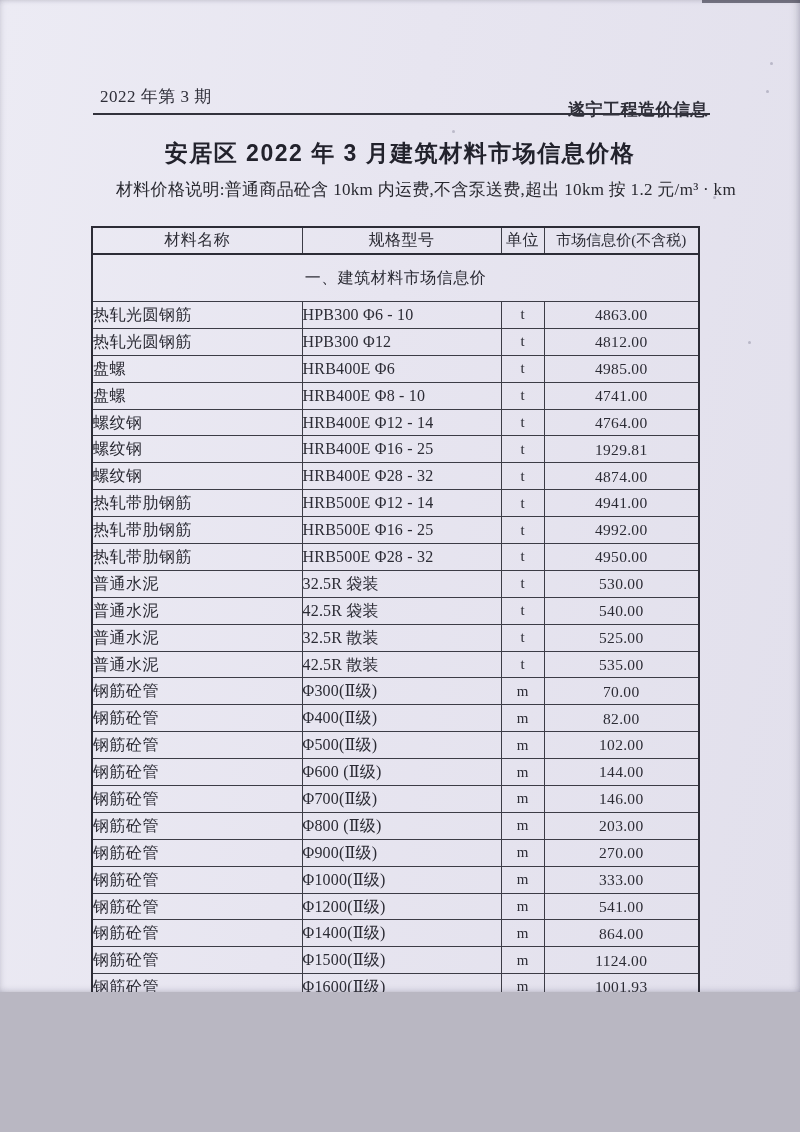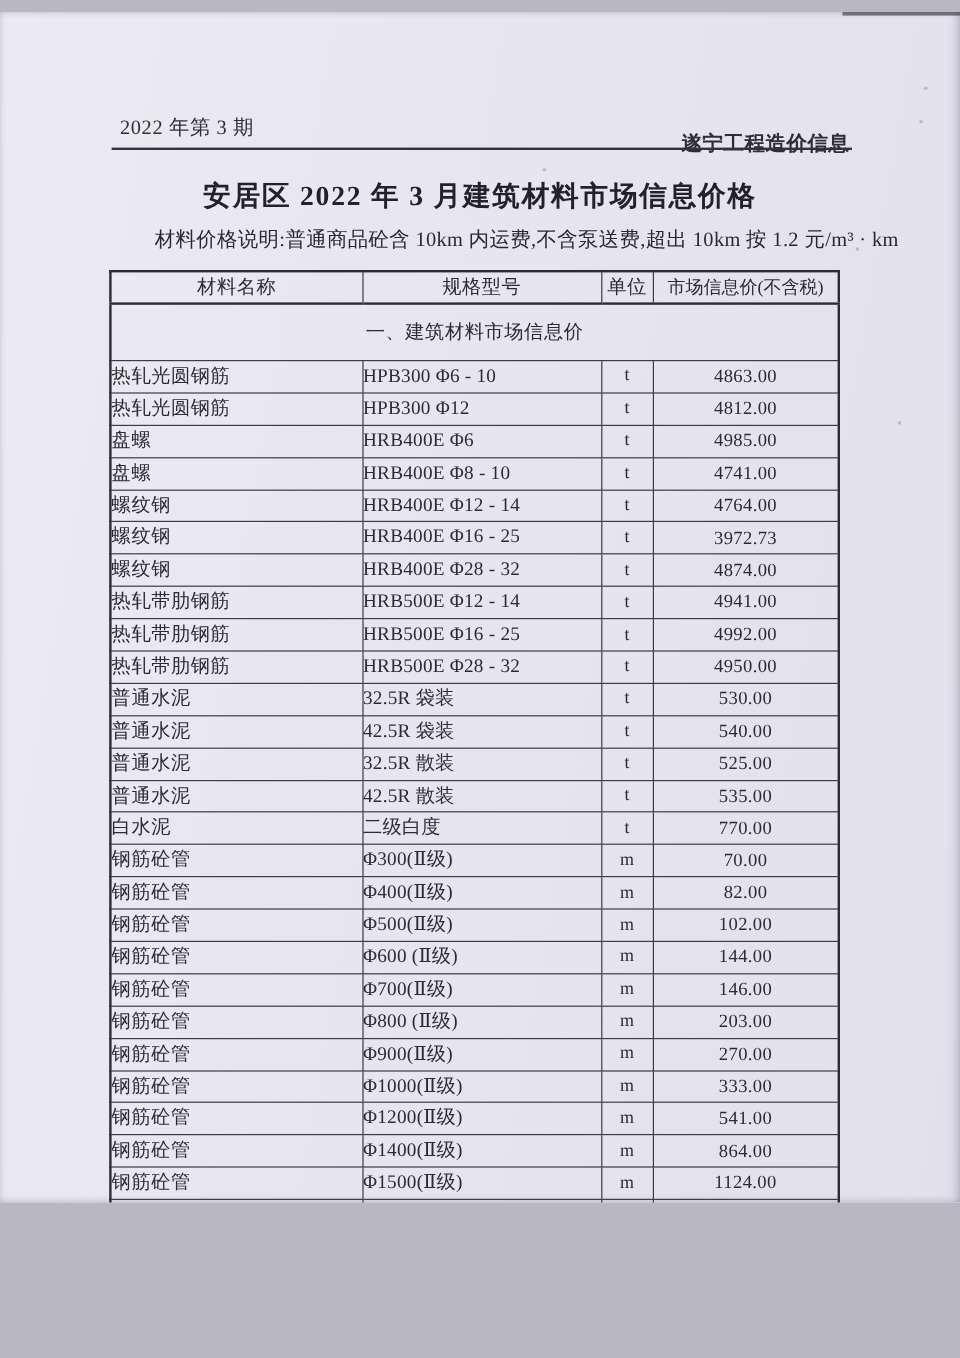--- a/index.html
+++ b/index.html
@@ -1,19 +1,19 @@
 <!DOCTYPE html>
 <html><head>
 <meta charset="utf-8">
 <style>
   html,body{margin:0;padding:0;background:#b9b7c2;}
   .page{
     position:relative;
     width:800px;height:992px;
-    margin:10px auto;
+    margin:0 auto;
     background:linear-gradient(100deg,#ecebf4 0%,#e7e5f0 45%,#e2e0ec 100%);
     box-shadow:
       inset -5px 0 9px -4px rgba(70,70,95,.35),
       inset 0 -4px 8px -5px rgba(70,70,95,.25),
       inset 4px 0 8px -5px rgba(70,70,95,.18),
       inset 0 3px 6px -4px rgba(70,70,95,.18);
     overflow:hidden;
     color:#2e2e38;
     font-family:"Liberation Serif","DejaVu Serif",serif;
   }
@@ -22,27 +22,27 @@
     background:rgba(44,44,58,.6);
   }
   .speck{position:absolute;width:3px;height:3px;border-radius:50%;
     background:rgba(95,95,120,.32);}
   .hdr-left{position:absolute;left:100px;top:85px;font-size:17px;letter-spacing:.5px;}
   .hdr-right{position:absolute;right:92px;top:98px;font-size:17px;font-weight:bold;letter-spacing:.5px;}
   .hdr-rule{position:absolute;left:93px;top:113px;width:617px;height:2px;background:#32323c;}
   .doc-title{
     position:absolute;left:0;top:138px;width:800px;
     text-align:center;font-size:23px;font-weight:bold;letter-spacing:1.5px;
-    font-family:Liberation Serif, serif;color:#22222c;
+    font-family:Liberation Sans, sans-serif;color:#22222c;
   }
   .note{position:absolute;font-size:17px;letter-spacing:.3px;color:#28282f;}
-  .note1{left:129px;top:178px;font-family:Liberation Serif, serif;}
+  .note1{left:116px;top:178px;font-family:Liberation Serif, serif;}
   .note2{left:92px;top:205px;}
   table.price{
-    position:absolute;left:91px;top:215px;
+    position:absolute;left:91px;top:226px;
     width:607px;border-collapse:collapse;table-layout:fixed;
     font-size:16px;color:#2b2b34;
   }
   table.price,table.price th,table.price td{
     border:1px solid #3c3c46;
   }
   table.price{border:2px solid #2c2c36;}
   table.price thead th{
     height:25px;font-weight:normal;text-align:center;
     border-bottom:2px solid #2c2c36;font-size:16px;letter-spacing:.5px;
@@ -131,21 +131,21 @@
         <tr>
       <td class="c-name">螺纹钢</td>
       <td class="c-spec">HRB400E Φ12 - 14</td>
       <td class="c-unit">t</td>
       <td class="c-price">4764.00</td>
     </tr>
         <tr>
       <td class="c-name">螺纹钢</td>
       <td class="c-spec">HRB400E Φ16 - 25</td>
       <td class="c-unit">t</td>
-      <td class="c-price">3972.73</td>
+      <td class="c-price">1929.81</td>
     </tr>
         <tr>
       <td class="c-name">螺纹钢</td>
       <td class="c-spec">HRB400E Φ28 - 32</td>
       <td class="c-unit">t</td>
       <td class="c-price">4874.00</td>
     </tr>
         <tr>
       <td class="c-name">热轧带肋钢筋</td>
       <td class="c-spec">HRB500E Φ12 - 14</td>
@@ -182,26 +182,20 @@
       <td class="c-unit">t</td>
       <td class="c-price">525.00</td>
     </tr>
         <tr>
       <td class="c-name">普通水泥</td>
       <td class="c-spec">42.5R 散装</td>
       <td class="c-unit">t</td>
       <td class="c-price">535.00</td>
     </tr>
         <tr>
-      <td class="c-name">白水泥</td>
-      <td class="c-spec">二级白度</td>
-      <td class="c-unit">t</td>
-      <td class="c-price">770.00</td>
-    </tr>
-        <tr>
       <td class="c-name">钢筋砼管</td>
       <td class="c-spec">Φ300(Ⅱ级)</td>
       <td class="c-unit">m</td>
       <td class="c-price">70.00</td>
     </tr>
         <tr>
       <td class="c-name">钢筋砼管</td>
       <td class="c-spec">Φ400(Ⅱ级)</td>
       <td class="c-unit">m</td>
       <td class="c-price">82.00</td>

